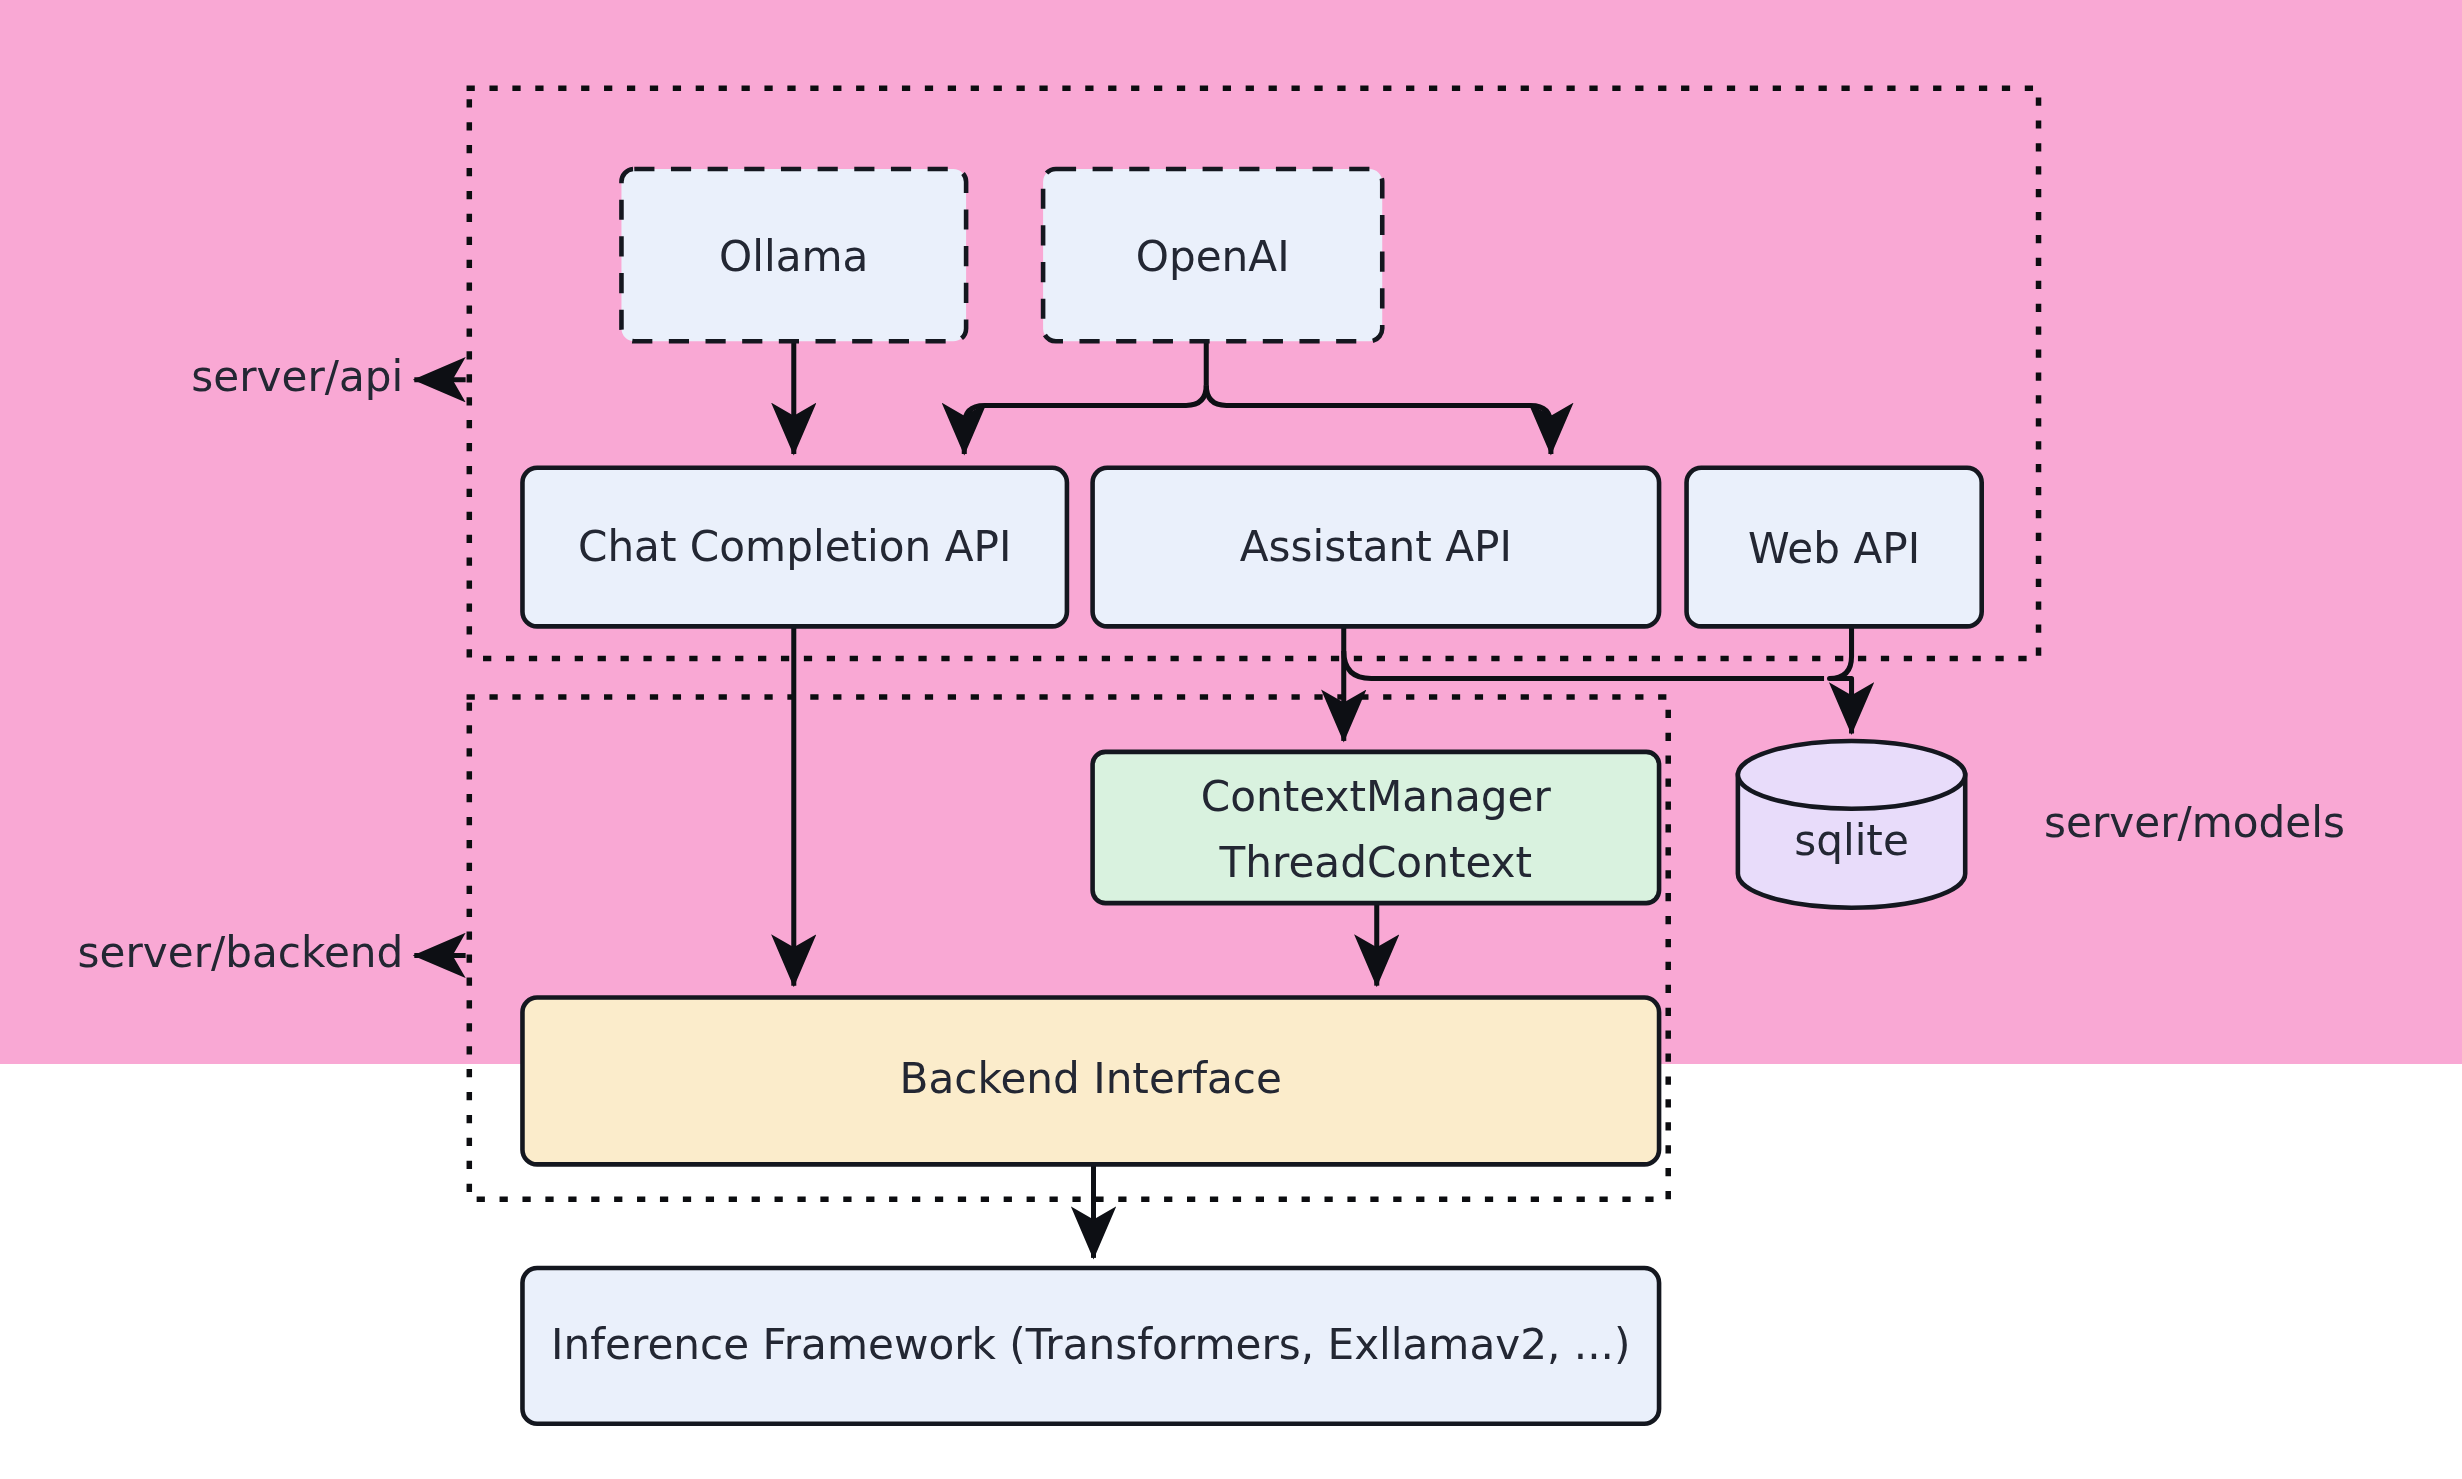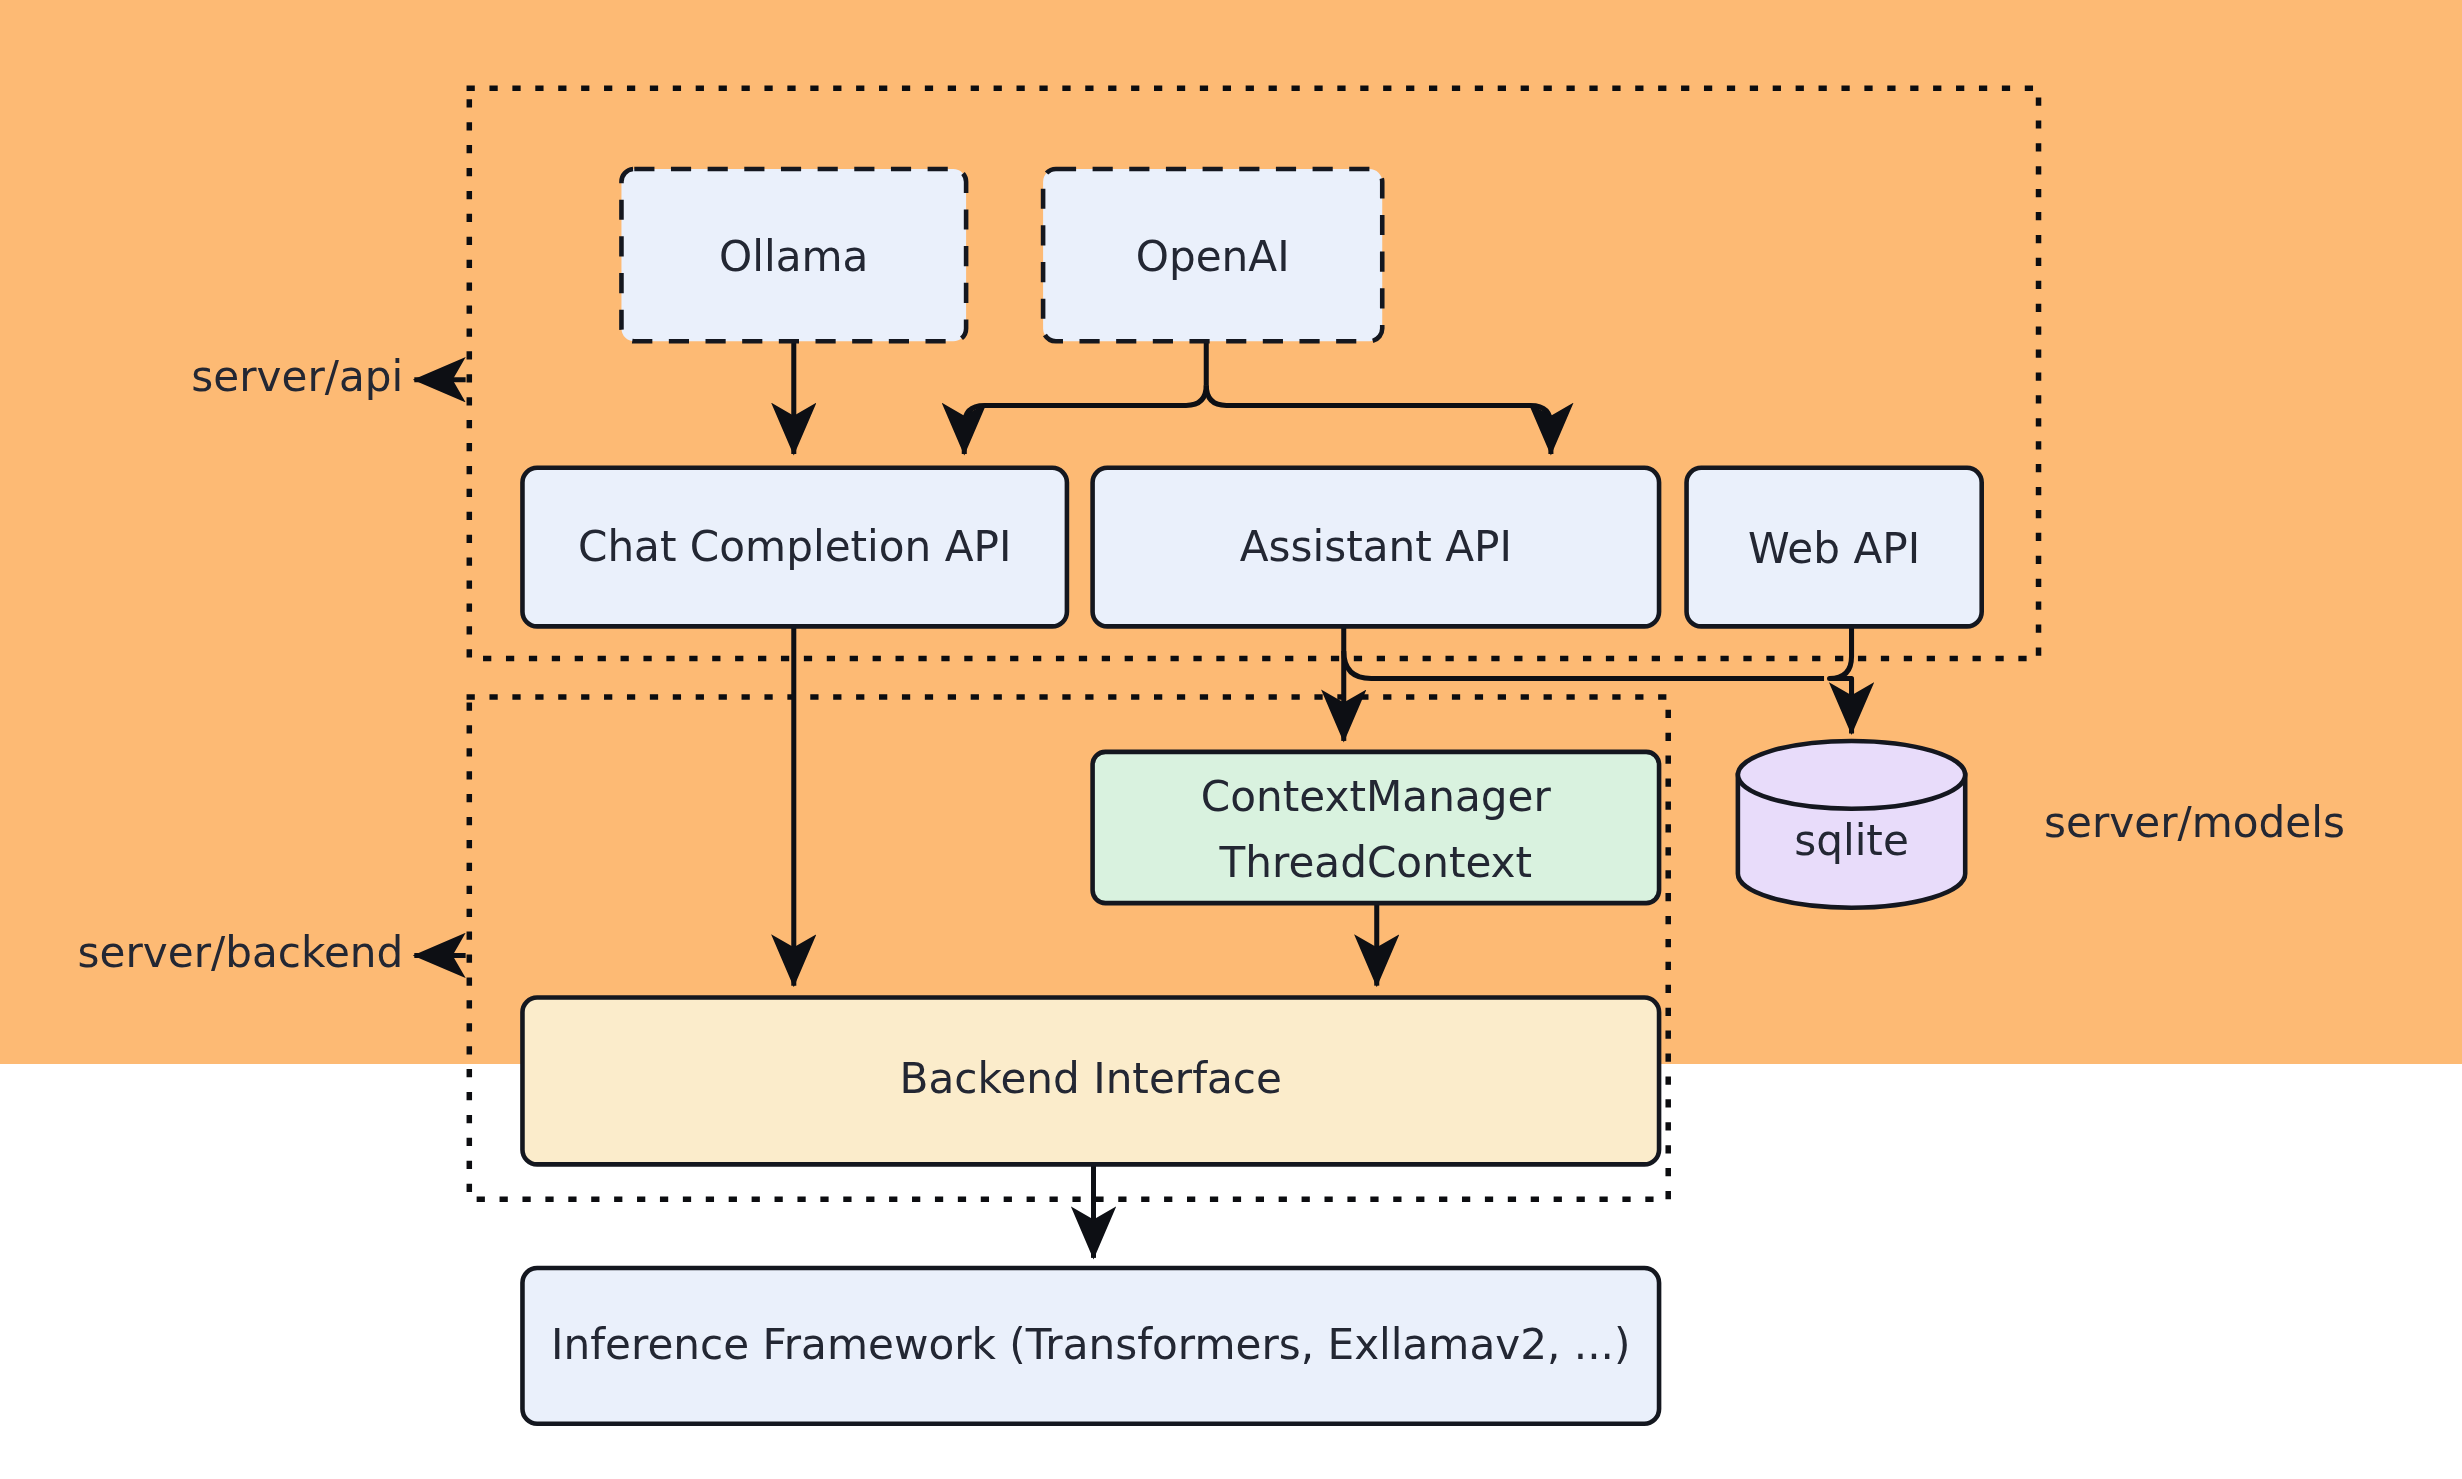--- a/index.html
+++ b/index.html
@@ -10,21 +10,21 @@
   body {
     width: 2462px;
     height: 1480px;
     font-family: "DejaVu Sans", "Liberation Sans", sans-serif;
     overflow: hidden;
   }
   #diagram-root {
     position: relative;
     width: 2462px;
     height: 1064px;
-    background: #fdba74;
+    background: #f9a8d4;
     text-decoration: underline;
   }
   svg#diagram-svg {
     position: absolute;
     top: 0;
     left: 0;
     width: 2462px;
     height: 1480px;
     display: block;
   }

